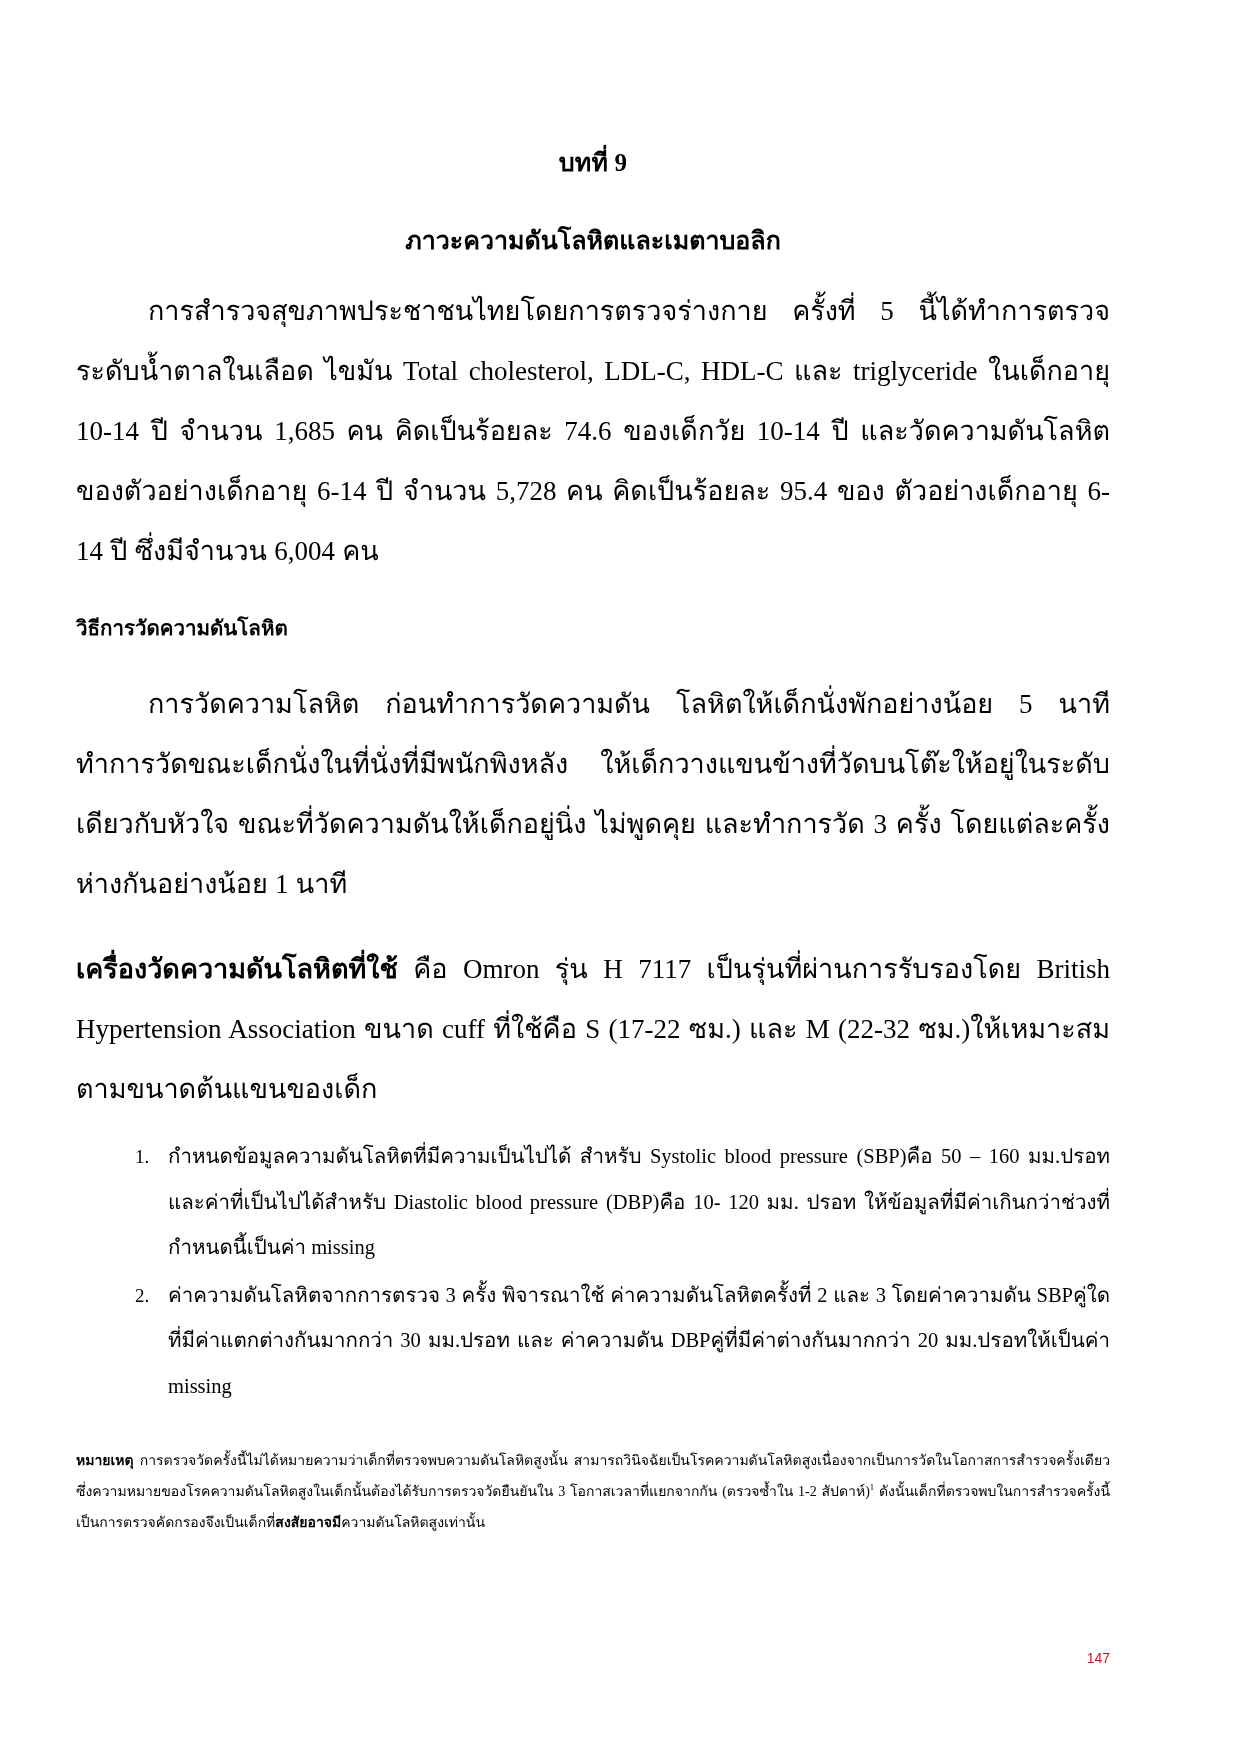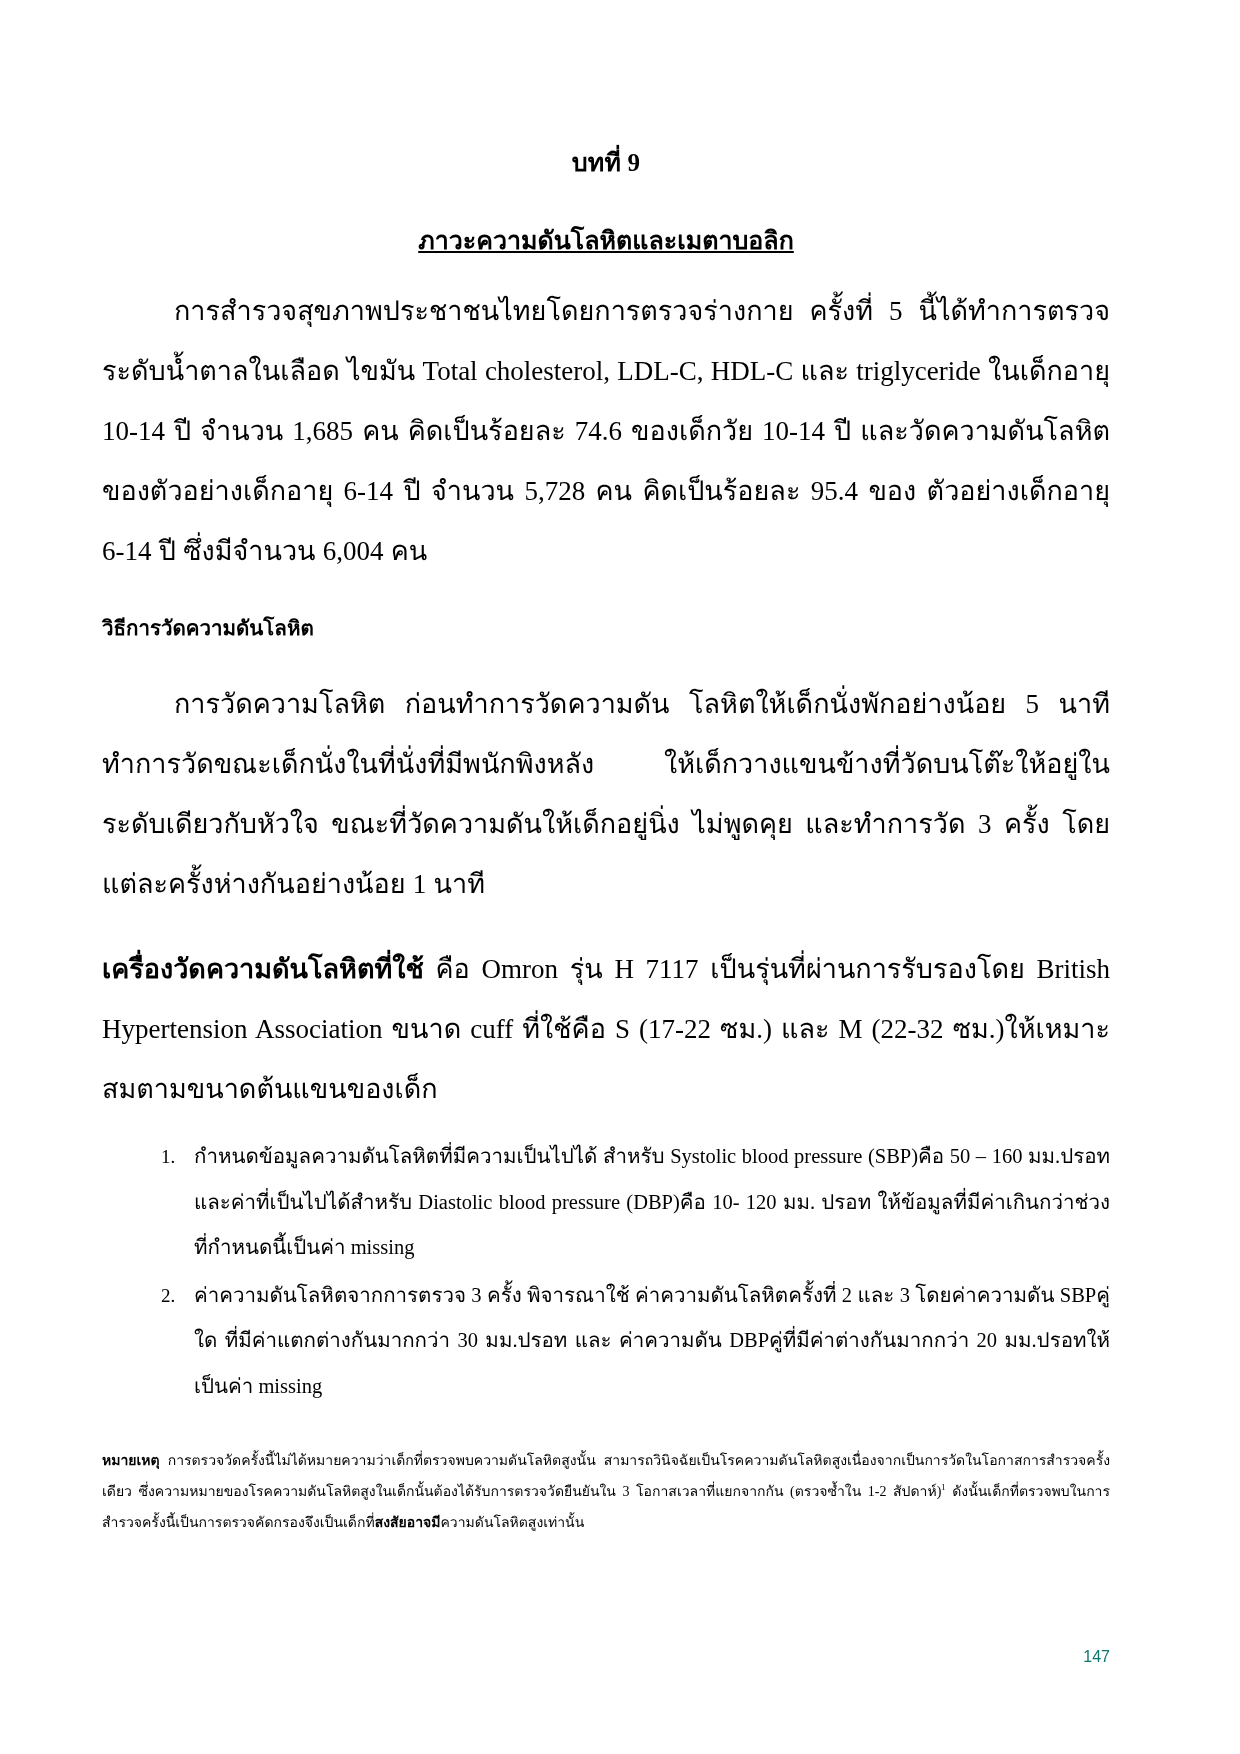--- a/index.html
+++ b/index.html
@@ -13,39 +13,38 @@
     color: #000000;
     -webkit-font-smoothing: antialiased;
   }
   .page {
     position: relative;
     width: 1240px;
     height: 1754px;
     margin: 0 auto;
     background: #ffffff;
     box-sizing: border-box;
-    padding: 130px 130px 60px 102px;
+    padding: 130px 130px 60px 76px;
     overflow: hidden;
   }
   .doc-title-block {
     text-align: center;
   }
   .chapter-label {
     font-size: 25px;
     font-weight: bold;
     line-height: 1.2;
     letter-spacing: 0.2px;
     margin: 18px 0 0 0;
   }
   .chapter-title {
     font-size: 25px;
     font-weight: bold;
     line-height: 1.2;
     margin: 48px 0 0 0;
-    text-decoration: underline;
   }
   .author-line {
     text-align: right;
     font-size: 19px;
     font-weight: bold;
     margin: 54px 0 0 0;
     padding-right: 2px;
   }
   p.body-para {
     font-size: 27px;
@@ -97,23 +96,23 @@
   b, strong { font-weight: bold; }
   sup {
     font-size: 0.62em;
     vertical-align: super;
     line-height: 0;
   }
   .page-number {
     position: absolute;
     right: 130px;
     bottom: 88px;
-    font-size: 16px;
+    font-size: 14px;
     font-family: "Liberation Sans", sans-serif;
-    color: #0f766e;
+    color: #b91c1c;
   }
 </style>
 </head>
 <body>
 
 <div class="page">
 
   <div class="doc-title-block">
     <div class="chapter-label">บทที่ 9</div>
     <h1 class="chapter-title">ภาวะความดันโลหิตและเมตาบอลิก</h1>

